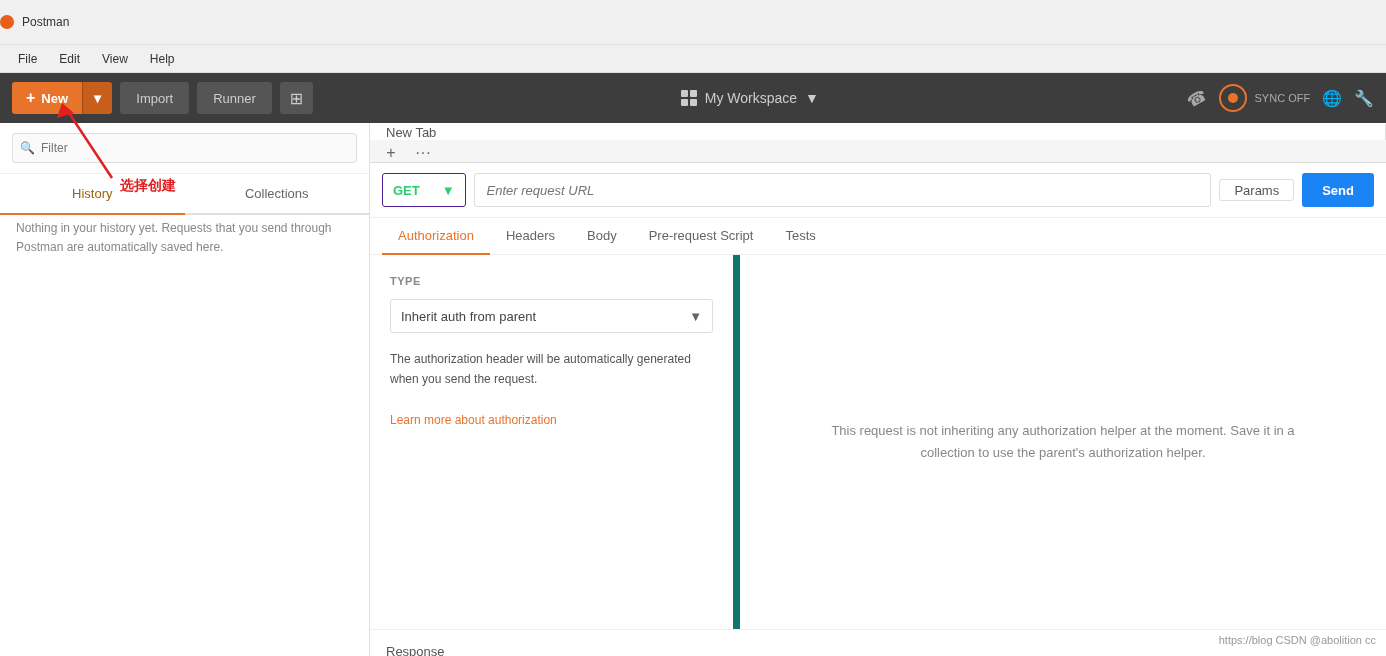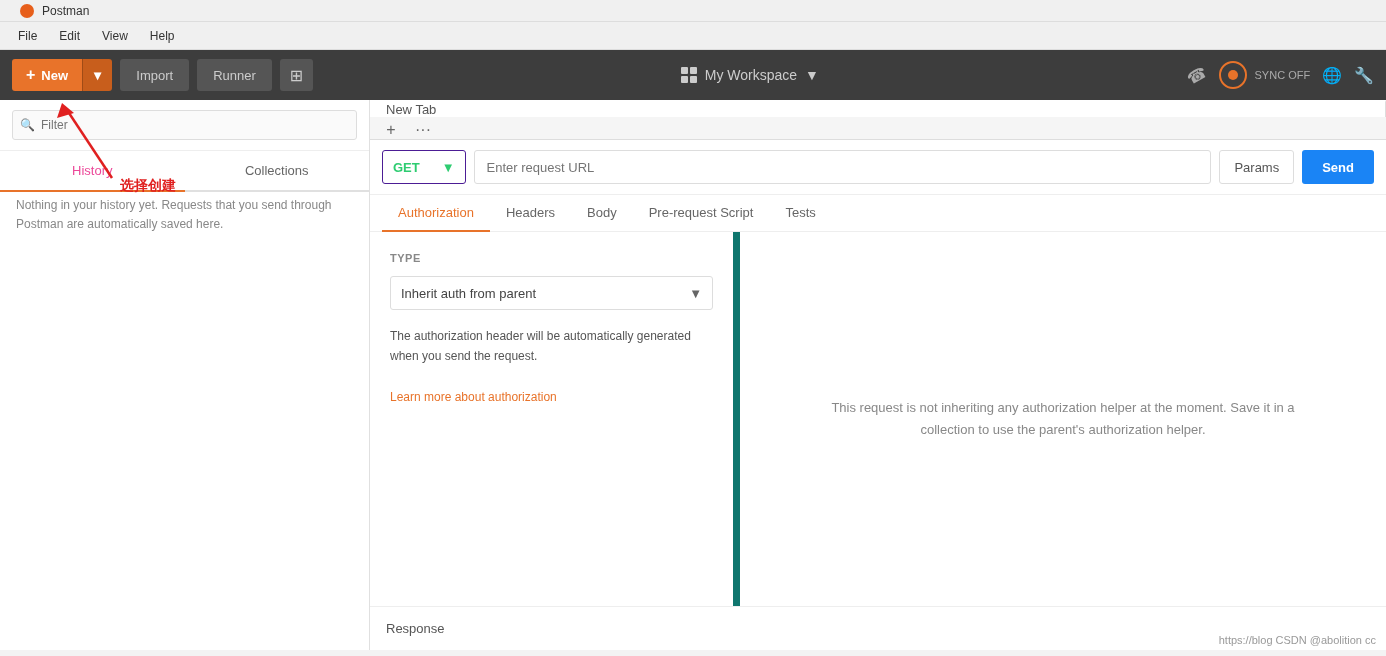--- a/index.html
+++ b/index.html
@@ -1,19 +1,19 @@
 <!DOCTYPE html>
 <html><head>
   <meta charset="utf-8">
   <style>
     * { margin: 0; padding: 0; box-sizing: border-box; }
     body { font-family: -apple-system, BlinkMacSystemFont, 'Segoe UI', sans-serif; font-size: 13px; background: #f3f3f3; overflow: hidden; width: 1386px; height: 656px; }
 
     
-    .title-bar { height: 22px; background: #f0f0f0; display: flex; align-items: center; padding: 0 20px; border-bottom: 1px solid #ddd; }
+    .title-bar { height: 45px; background: #f0f0f0; display: flex; align-items: center; padding: 0 0; border-bottom: 1px solid #ddd; }
     .title-bar .app-icon { width: 14px; height: 14px; background: #e75f1b; border-radius: 50%; margin-right: 8px; }
     .title-bar .app-name { font-size: 12px; color: #333; }
 
     
     .menu-bar { height: 28px; background: #f0f0f0; display: flex; align-items: center; padding: 0 8px; border-bottom: 1px solid #ddd; gap: 2px; }
     .menu-item { font-size: 12px; color: #333; padding: 2px 10px; cursor: pointer; border-radius: 3px; }
 
     
     .toolbar { height: 50px; background: #3d3d3d; display: flex; align-items: center; padding: 0 12px; gap: 8px; }
     .new-btn { display: flex; align-items: center; height: 32px; border-radius: 3px; overflow: hidden; }
@@ -38,43 +38,43 @@
     .main-layout { display: flex; height: calc(656px - 106px); }
 
     
     .sidebar { width: 370px; background: #fff; border-right: 1px solid #e0e0e0; display: flex; flex-direction: column; }
     .sidebar-search { padding: 10px 12px; border-bottom: 1px solid #eee; }
     .search-input { width: 100%; height: 30px; border: 1px solid #ddd; border-radius: 3px; padding: 0 10px 0 28px; font-size: 12px; background: #fafafa; outline: none; }
     .search-wrap { position: relative; }
     .search-icon-pos { position: absolute; left: 8px; top: 50%; transform: translateY(-50%); color: #999; font-size: 12px; }
     .sidebar-tabs { display: flex; border-bottom: 2px solid #e0e0e0; }
     .sidebar-tab { flex: 1; text-align: center; padding: 12px 0; font-size: 13px; color: #666; cursor: pointer; position: relative; }
-    .sidebar-tab.active { color: #ec4899; }
+    .sidebar-tab.active { color: #a16207; }
     .sidebar-tab.active::after { content: ''; position: absolute; bottom: -2px; left: 0; right: 0; height: 2px; background: #e8732a; }
     .sidebar-empty { padding: 4px 16px; color: #888; font-size: 12px; line-height: 1.6; }
 
     
     .content { flex: 1; display: flex; flex-direction: column; background: #fff; overflow: hidden; }
 
     
     .tab-bar { height: 40px; background: #f5f5f5; display: flex; align-items: stretch; border-bottom: 1px solid #ddd; flex-direction: column; }
     .tab-item { display: flex; align-items: center; padding: 0 16px; font-size: 13px; color: #555; cursor: pointer; border-right: 1px solid #ddd; background: #fff; gap: 8px; }
     .tab-item.active { background: #fff; border-top: 2px solid transparent; }
     .tab-actions { display: flex; align-items: center; padding: 0 8px; gap: 6px; }
     .tab-icon-btn { background: none; border: none; color: #666; font-size: 16px; cursor: pointer; width: 26px; height: 26px; border-radius: 3px; display: flex; align-items: center; justify-content: center; }
 
     
     .env-area { margin-left: auto; display: flex; align-items: center; }
     .no-env { padding: 0 16px; font-size: 12px; color: #555; background: #f5f5f5; height: 100%; display: flex; align-items: center; border-left: 1px solid #ddd; min-width: 160px; }
 
     
     .request-bar { display: flex; align-items: center; padding: 10px 12px; gap: 8px; border-bottom: 1px solid #eee; background: #fff; }
     .method-btn { height: 34px; min-width: 80px; background: #fff; border: 1px solid #4c1d95; border-radius: 3px; display: flex; align-items: center; padding: 0 10px; gap: 22px; cursor: pointer; font-size: 13px; color: #2ecc71; font-weight: 600; }
-    .url-input { flex: 1; height: 34px; border: 1px solid #ddd; border-radius: 3px; padding: 12px 12px; font-size: 13px; color: #999; outline: none; }
-    .params-btn { height: 34px; padding: 0 14px; background: #fff; border: 1px solid #ddd; border-radius: 3px; font-size: 13px; color: #555; cursor: pointer; }
+    .url-input { flex: 1; height: 34px; border: 1px solid #ddd; border-radius: 3px; padding: 12px 12px; font-size: 13px; color: #999; outline: none; font-style: italic; }
+    .params-btn { height: 22px; padding: 0 14px; background: #fff; border: 1px solid #ddd; border-radius: 3px; font-size: 13px; color: #555; cursor: pointer; }
     .send-btn { height: 34px; padding: 0 20px; background: #1a84f5; color: white; border: none; border-radius: 3px; font-size: 13px; font-weight: 600; cursor: pointer; }
 
     
     .req-tabs { display: flex; border-bottom: 1px solid #eee; padding: 0 12px; gap: 0; background: #fff; }
     .req-tab { padding: 10px 16px; font-size: 13px; color: #666; cursor: pointer; border-bottom: 2px solid transparent; margin-bottom: -1px; }
     .req-tab.active { color: #e8732a; border-bottom-color: #e8732a; }
 
     
     .auth-panel { display: flex; flex: 1; overflow: hidden; }
     .auth-left { width: 370px; padding: 20px 20px; border-right: 7px solid #0f766e; }

